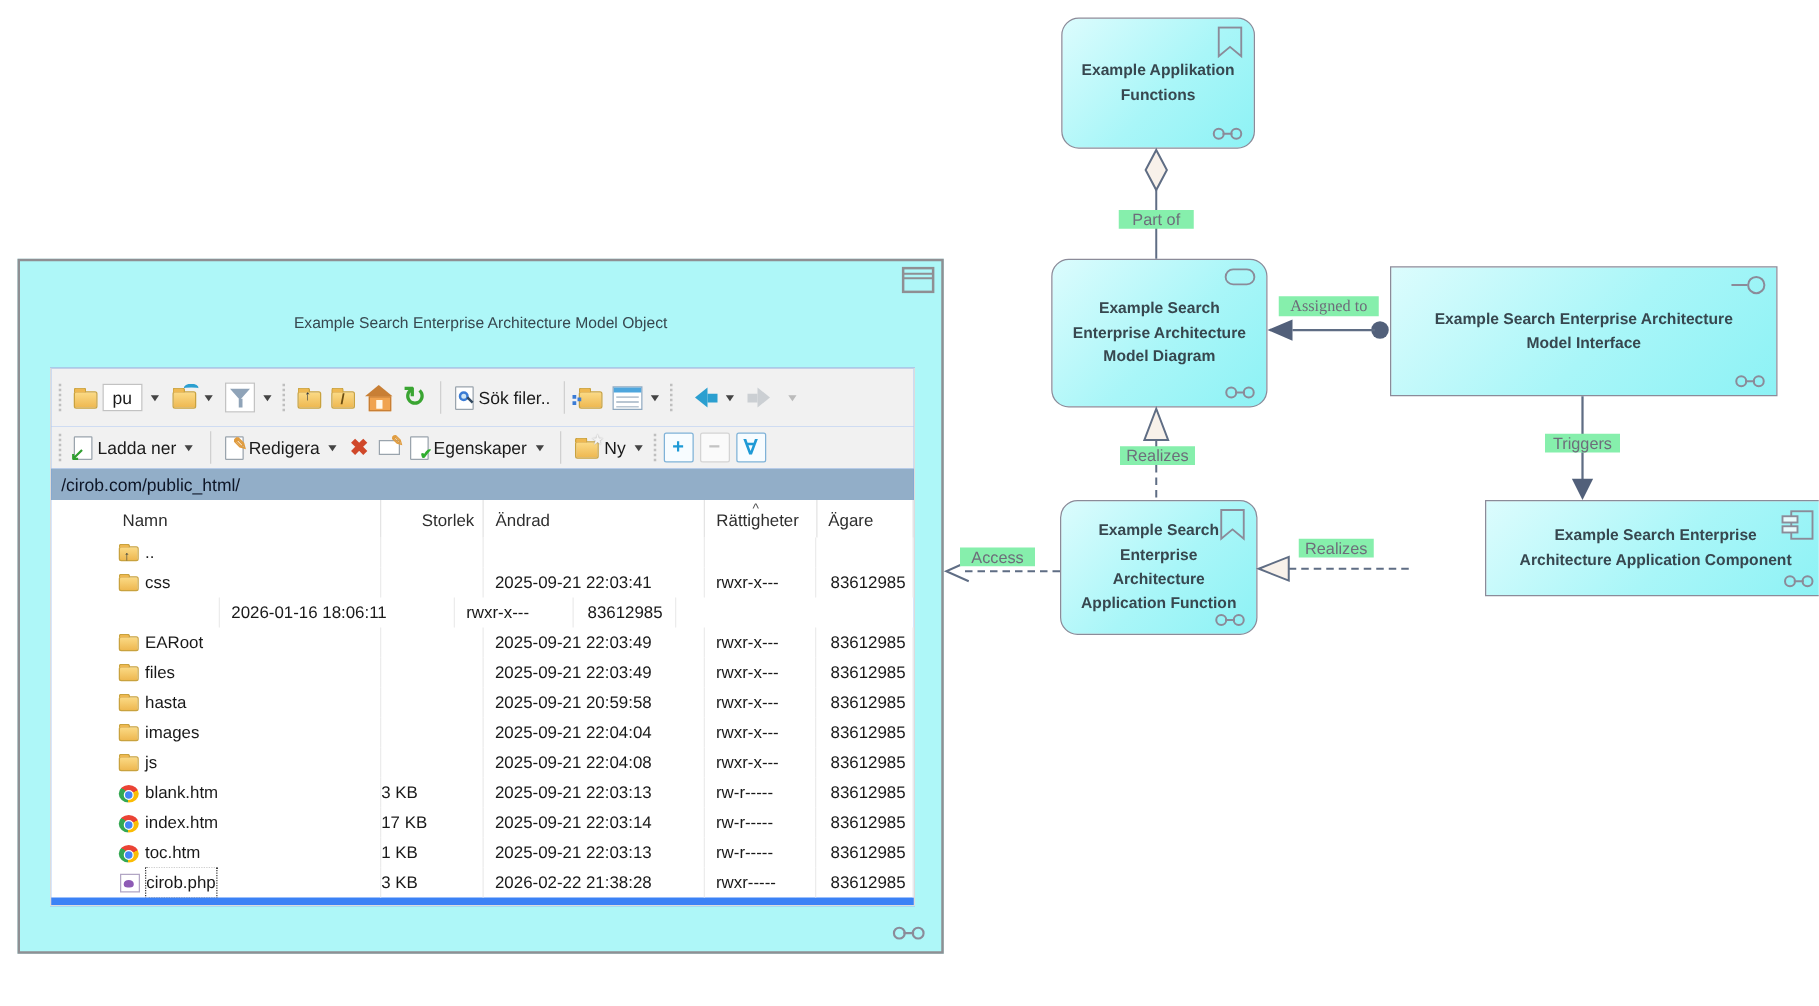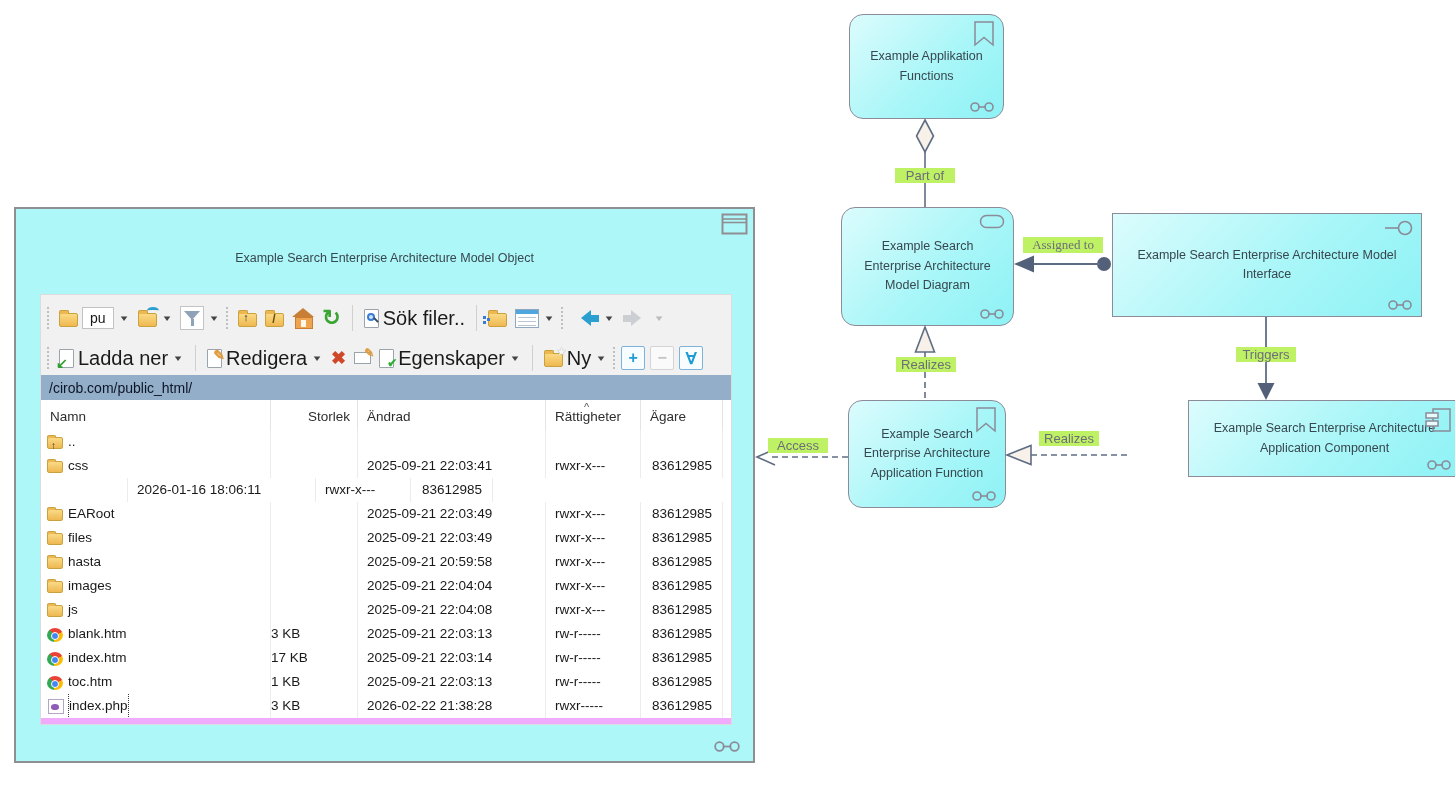--- a/index.html
+++ b/index.html
@@ -1,21 +1,21 @@
 <!DOCTYPE html>
 <html><head>
 <meta charset="utf-8">
 <style>
   * { margin:0; padding:0; box-sizing:border-box; }
   html,body { width:1455px; height:805px; background:#ffffff; font-family:"Liberation Sans", sans-serif; overflow:hidden; }
   .stage { position:relative; width:1455px; height:805px; }
 
   
   .node { position:absolute; background:linear-gradient(135deg,#dcfcfd 0%,#a9f6f8 55%,#8df2f5 100%);
-          border:1.6px solid #8b8b99; color:#37474f; font-weight:normal; font-size:12.5px; line-height:1.55;
+          border:1.6px solid #8b8b99; color:#37474f; font-weight:bold; font-size:12.5px; line-height:1.55;
           display:flex; align-items:center; justify-content:center; text-align:center; padding:10px 12px; }
   .node.rounded { border-radius:14px; }
   .node .corner-icon { position:absolute; top:6px; right:8px; }
   .node .chain { position:absolute; bottom:5px; right:8px; }
 
   #node-app-functions { left:849px; top:14px;  width:155px; height:105px; }
   #node-model-diagram { left:841px; top:207px; width:173px; height:119px; }
   #node-model-interface { left:1112px; top:213px; width:310px; height:104px; padding:26px 20px; }
   #node-app-function { left:848px; top:400px; width:158px; height:108px; }
   #node-app-component { left:1188px; top:400px; width:273px; height:77px; padding:10px 24px; }
@@ -23,35 +23,35 @@
   
   .object-box { position:absolute; left:14px; top:207px; width:741px; height:556px;
                 background:#aef7f8; border:2px solid #8f8f93; }
   .object-title { position:absolute; top:42px; left:0; right:0; text-align:center;
                   font-weight:normal; font-size:12.5px; color:#37474f; }
   .object-box .win-icon { position:absolute; top:4px; right:5px; }
   .object-box .chain { position:absolute; bottom:8px; right:12px; }
 
   
   svg.wires { position:absolute; left:0; top:0; width:1455px; height:805px; pointer-events:none; }
-  .wire-label { position:absolute; background:#bef264; color:#6d6d7a; font-size:13px;
+  .wire-label { position:absolute; background:#86efac; color:#6d6d7a; font-size:13px;
                 padding:0 4px; text-align:center; white-space:nowrap; }
 
   
   .shot { position:absolute; left:24px; top:85px; width:692px; height:431px;
-          background:#f0abfc; border:1px solid #dcdcdc; font-size:13.5px; color:#191919; }
+          background:#3b82f6; border:1px solid #dcdcdc; font-size:13.5px; color:#191919; }
   .tbar { display:flex; align-items:center; background:#f1f1f1; padding-left:4px; }
   .tbar1 { height:46px; }
   .tbar2 { height:34px; }
   .tbtn { display:flex; align-items:center; gap:4px; padding:2px 4px; border-radius:2px; }
   .tb-grip { width:3px; height:22px; border-left:2px dotted #bfbfbf; margin:0 5px 0 2px; }
   .tb-sep { width:1px; height:26px; background:#d0d0d0; margin:0 7px; }
   .dd { font-size:8px; color:#444; margin:0 2px; transform:scaleX(1.4); }
   .dd.dis { color:#bbbbbb; }
-  .tlabel { font-size:20px; color:#1a1a1a; white-space:nowrap; }
+  .tlabel { font-size:14px; color:#1a1a1a; white-space:nowrap; }
 
   
   .i-folder { width:19px; height:14px; background:linear-gradient(180deg,#fbda85,#eeb851);
               border:1px solid #c9a23e; border-radius:2px; position:relative; margin-top:4px;
               display:inline-block; }
   .i-folder:before { content:""; position:absolute; top:-4px; left:-1px; width:8px; height:3px;
               background:#eeb851; border:1px solid #c9a23e; border-bottom:none; border-radius:2px 2px 0 0; }
   .i-folder .ov { position:absolute; font-weight:bold; }
   .ov-arc { top:-7px; right:-3px; width:12px; height:7px; border-top:3px solid #2b9fd0; border-radius:60% 60% 0 0; }
   .ov-up { top:-3px; left:4px; font-size:11px; color:#27313d; }
@@ -96,21 +96,21 @@
            display:flex; align-items:center; }
   .tb-box { width:24px; height:24px; border:1px solid #7fb2d8; background:#f7fcff; display:flex;
             align-items:center; justify-content:center; font-weight:bold; font-size:16px; color:#1e9ad6;
             border-radius:2px; margin-right:5px; }
   .tb-box.dis { border-color:#d4d4d4; color:#c3c3c3; background:#fafafa; }
 
   .addrbar { height:25px; background:#92aec8; color:#0d1526; display:flex; align-items:center;
              padding-left:8px; font-size:14px; }
 
   
-  .ftable { background:#ffffff; }
+  .ftable { background:#ffffff;padding-left:48px; }
   .fhead { display:flex; height:30px; align-items:flex-end; color:#2e2e2e; }
   .fhead .hc { position:relative; padding:0 0 6px 9px; border-right:1px solid #e4e4e4; height:30px;
                display:flex; align-items:flex-end; }
   .fhead .caret { position:absolute; top:1px; left:38px; font-size:11px; color:#555; padding:0; border:none; }
   .frow { display:flex; height:24px; line-height:24px; }
   .c { border-right:1px solid #ececec; overflow:hidden; white-space:nowrap; }
   .c-name { width:230px; padding-left:6px; display:flex; align-items:center; gap:5px; }
   .c-size { width:87px; text-align:left; padding-right:7px; }
   .c-mod { width:188px; padding-left:9px; }
   .c-perm { width:95px; padding-left:9px; }
@@ -470,21 +470,21 @@
     </div>
     <div class="c c-size">1 KB</div>
     <div class="c c-mod">2025-09-21 22:03:13</div>
     <div class="c c-perm">rw-r-----</div>
     <div class="c c-owner">83612985</div>
   </div>
 
   <div class="frow">
     <div class="c c-name">
       <span class="ficon ficon-php"></span>
-      <span class="fname selected">index.php</span>
+      <span class="fname selected">cirob.php</span>
     </div>
     <div class="c c-size">3 KB</div>
     <div class="c c-mod">2026-02-22 21:38:28</div>
     <div class="c c-perm">rwxr-----</div>
     <div class="c c-owner">83612985</div>
   </div>
 </div>
       </div>
     </div>
   </div>

